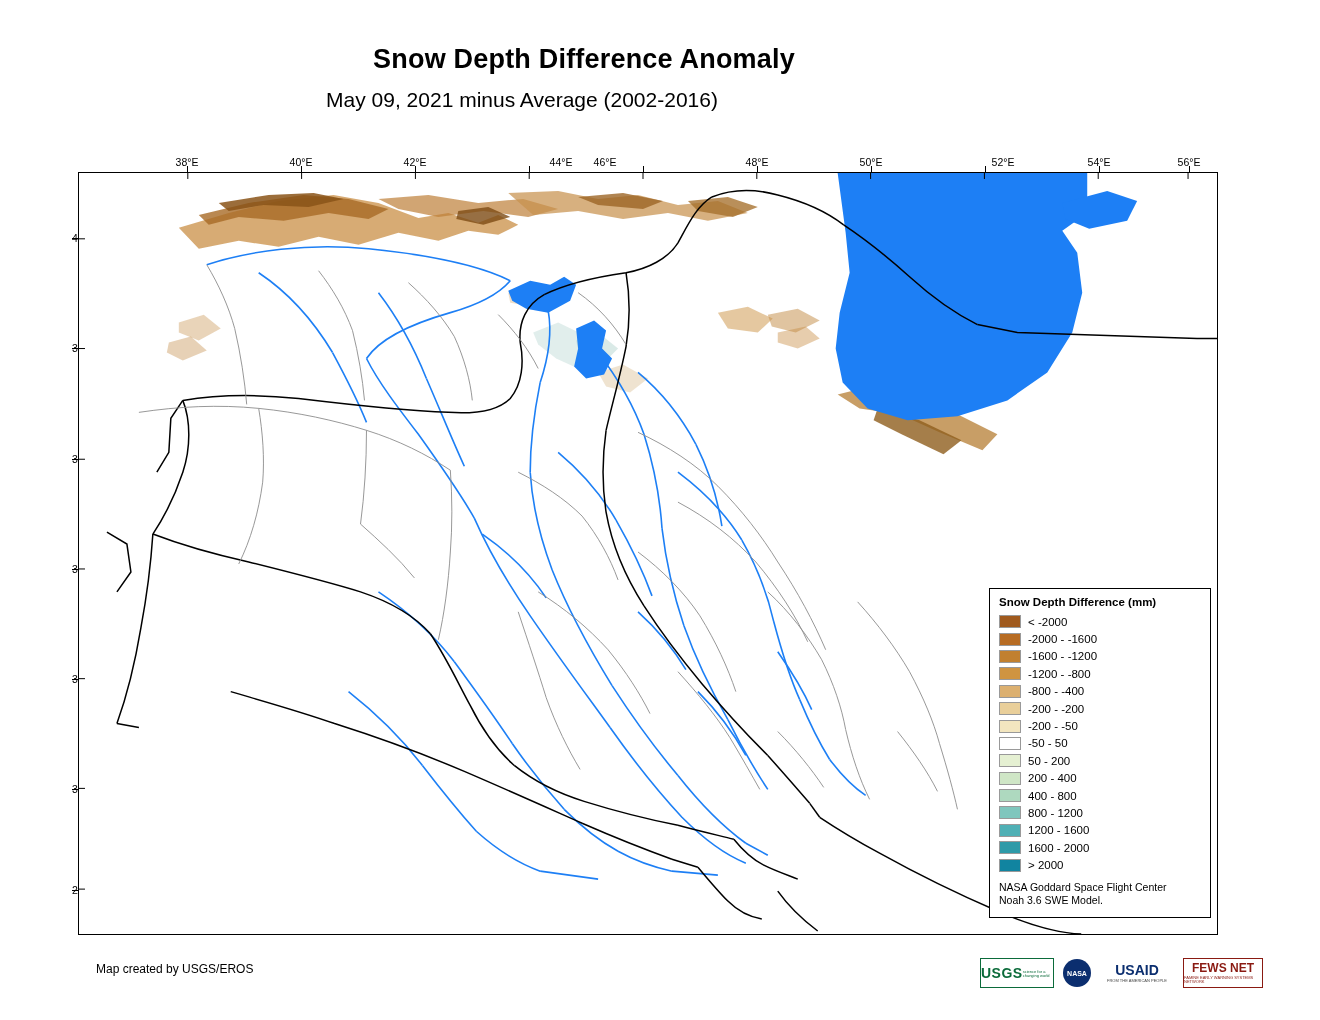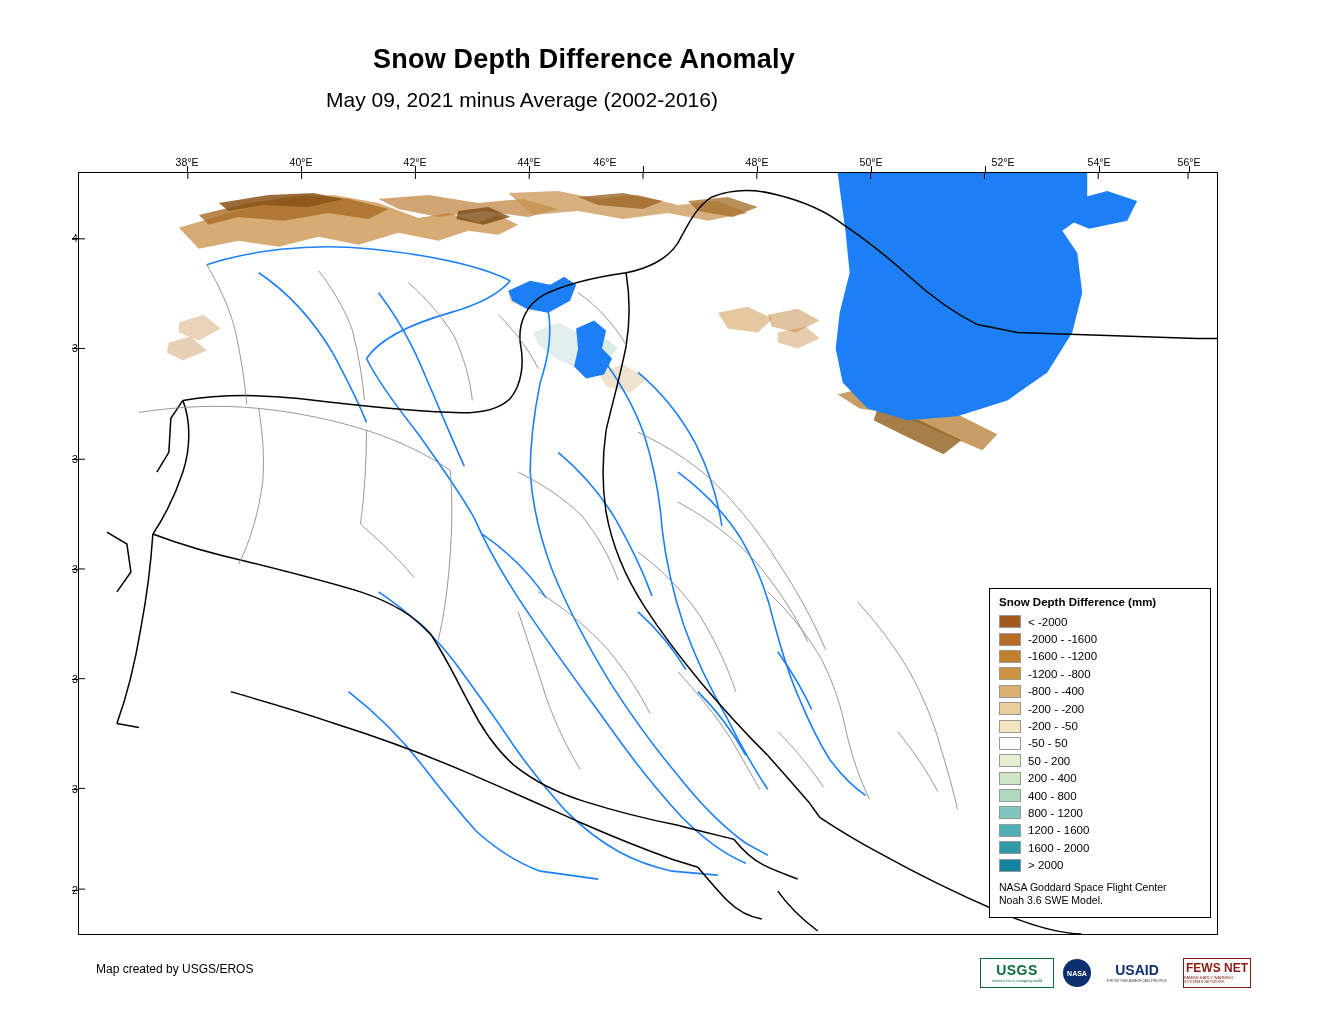--- a/index.html
+++ b/index.html
@@ -132,21 +132,21 @@
   #logos {
     position: absolute;
     left: 980px;
     top: 958px;
     display: flex;
     align-items: center;
     gap: 9px;
   }
   .logo-usgs {
     display: flex;
-    flex-direction: column;
+    flex-direction: row;
     align-items: center;
     justify-content: center;
     width: 74px;
     height: 30px;
     border: 1px solid #0b6b3a;
     background: #ffffff;
     box-sizing: border-box;
   }
   .logo-usgs .lg-main {
     font-size: 14px;
@@ -192,21 +192,21 @@
     font-size: 4px;
     color: #444;
     line-height: 1;
     margin-top: 2px;
   }
   .logo-fews {
     display: flex;
     flex-direction: column;
     align-items: center;
     justify-content: center;
-    width: 68px;
+    width: 80px;
     height: 30px;
     border: 1px solid #8a1a12;
     background: #fff;
     box-sizing: border-box;
   }
   .logo-fews .lg-main {
     font-size: 12px;
     font-weight: bold;
     color: #8a1a12;
     line-height: 1;
@@ -221,21 +221,21 @@
 </head>
 <body>
 
 <div id="title">Snow Depth Difference Anomaly</div>
 <div id="subtitle">May 09, 2021 minus Average (2002-2016)</div>
 
 <div id="lon-axis">
   <div class="lon-label" style="left:187px; top:156px;">38°E</div>
   <div class="lon-label" style="left:301px; top:156px;">40°E</div>
   <div class="lon-label" style="left:415px; top:156px;">42°E</div>
-  <div class="lon-label" style="left:529px; top:156px;">44°E</div>
+  <div class="lon-label" style="left:561px; top:156px;">44°E</div>
   <div class="lon-label" style="left:605px; top:156px;">46°E</div>
   <div class="lon-label" style="left:757px; top:156px;">48°E</div>
   <div class="lon-label" style="left:871px; top:156px;">50°E</div>
   <div class="lon-label" style="left:985px; top:156px;padding-left:36px;">52°E</div>
   <div class="lon-label" style="left:1099px; top:156px;">54°E</div>
   <div class="lon-label" style="left:1189px; top:156px;">56°E</div>
 
   <div class="tick-v" style="left:187px; top:166px;"></div>
   <div class="tick-v" style="left:301px; top:166px;"></div>
   <div class="tick-v" style="left:415px; top:166px;"></div>

